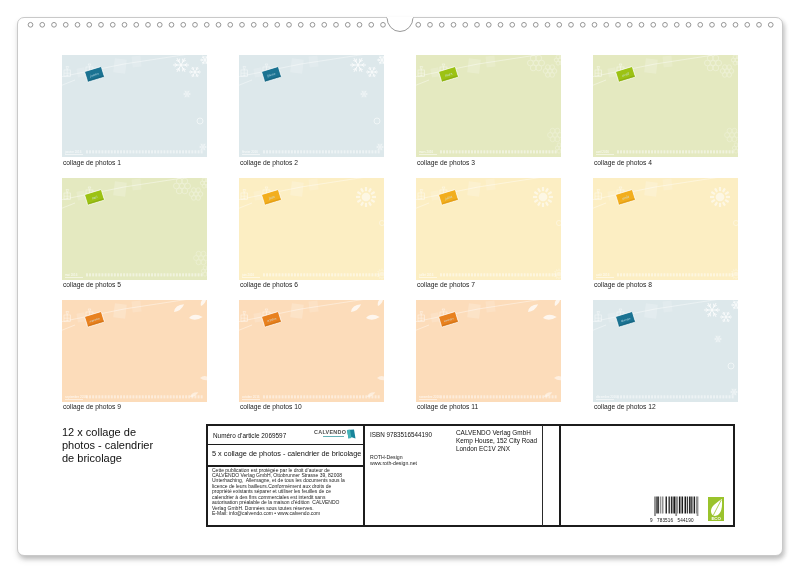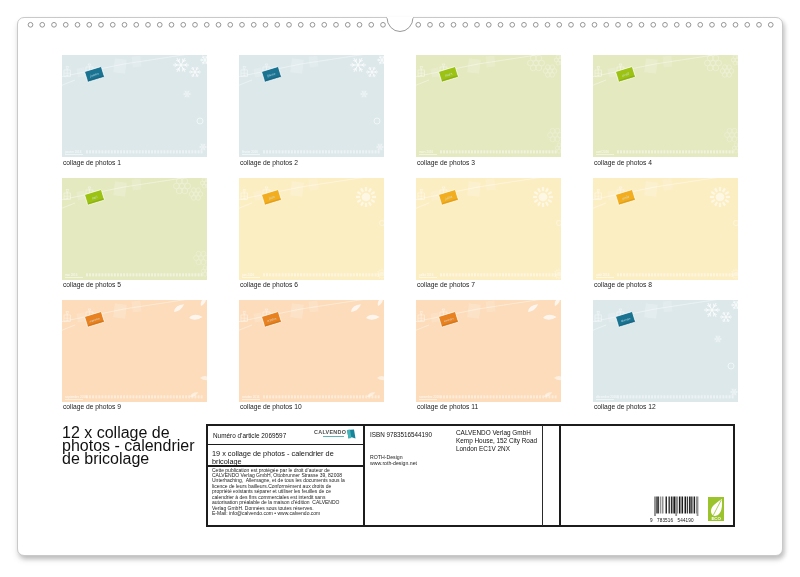--- a/index.html
+++ b/index.html
@@ -1570,21 +1570,21 @@
       </g>
       <g fill="#fff" opacity="0.85">
         <text x="3" y="98.3" font-family="Liberation Sans, sans-serif" font-size="3">décembre 2016</text>
         <rect x="3" y="99.2" width="18" height="0.6"></rect>
       </g>
     </svg>
   </div>
 
 <div class="abs" style="left:594px;top:403.0px;font-size:6.7px;color:#222;">collage de photos 12</div>
 
-<div class="abs" style="left:62px;top:425.5px;font-size:16px;line-height:13.4px;color:#111;">12 x collage de<br>photos - calendrier<br>de bricolage</div>
+<div class="abs" style="left:62px;top:425.5px;font-size:11px;line-height:13.4px;color:#111;">12 x collage de<br>photos - calendrier<br>de bricolage</div>
 
 <div class="abs" style="left:206px;top:424px;width:525px;height:99px;border:2px solid #1c1c1c;background:#fff;"></div>
 
 <div class="abs" style="left:363px;top:424px;width:2px;height:103px;background:#1c1c1c;"></div>
 
 <div class="abs" style="left:542px;top:425px;width:1px;height:101px;background:#2a2a2a;"></div>
 
 <div class="abs" style="left:559px;top:424px;width:2px;height:103px;background:#1c1c1c;"></div>
 
 <div class="abs" style="left:206px;top:443.5px;width:157px;height:1.6px;background:#1c1c1c;"></div>
@@ -1595,21 +1595,21 @@
 
 <div class="abs" style="left:314px;top:428.5px;font-size:5.4px;font-weight:bold;letter-spacing:0.3px;color:#4c4c4c;">CALVENDO</div>
 
 <div class="abs" style="left:323px;top:435.5px;width:21px;height:1.1px;background:#63b0b6;"></div>
 
 <svg class="abs" style="left:346px;top:428.5px" width="11" height="11">
     <path d="M1,1 L8,0.5 L9.5,9.5 L5,8 L2.5,9.5 Z" fill="#17849b"></path>
     <path d="M1,1 L4,0.8 L5.5,9 L2.5,9.5 Z" fill="#45b3b8"></path>
   </svg>
 
-<div class="abs" style="left:212px;top:449.5px;width:150px;font-size:7.3px;line-height:8.4px;color:#111;">19 x collage de photos - calendrier de bricolage</div>
+<div class="abs" style="left:212px;top:449.5px;width:150px;font-size:7.3px;line-height:8.4px;color:#111;">5 x collage de photos - calendrier de bricolage</div>
 
 <div class="abs" style="left:212px;top:467.5px;font-size:5px;line-height:5.45px;color:#222;">Cette publication est protégée par le droit d’auteur de<br>CALVENDO Verlag GmbH, Ottobrunner Strasse 39, 82008<br>Unterhaching,&nbsp; Allemagne, et de tous les documents sous la<br>licence de leurs bailleurs.Conformément aux droits de<br>propriété existants séparer et utiliser les feuilles de ce<br>calendrier à des fins commerciales est interdit sans<br>autorisation préalable de la maison d’édition&nbsp; CALVENDO<br>Verlag GmbH. Données sous toutes réserves.<br>E-Mail: info@calvendo.com • www.calvendo.com</div>
 
 <div class="abs" style="left:370px;top:430.5px;font-size:6.3px;color:#111;">ISBN 9783516544190</div>
 
 <div class="abs" style="left:370px;top:454px;font-size:5.2px;line-height:6.2px;color:#222;">ROTH-Design<br>www.roth-design.net</div>
 
 <div class="abs" style="left:456px;top:429px;font-size:6.4px;line-height:7.9px;color:#111;">CALVENDO Verlag GmbH<br>Kemp House, 152 City Road<br>London EC1V 2NX</div>
 
 <svg class="abs" style="left:650px;top:496px" width="50" height="28">

